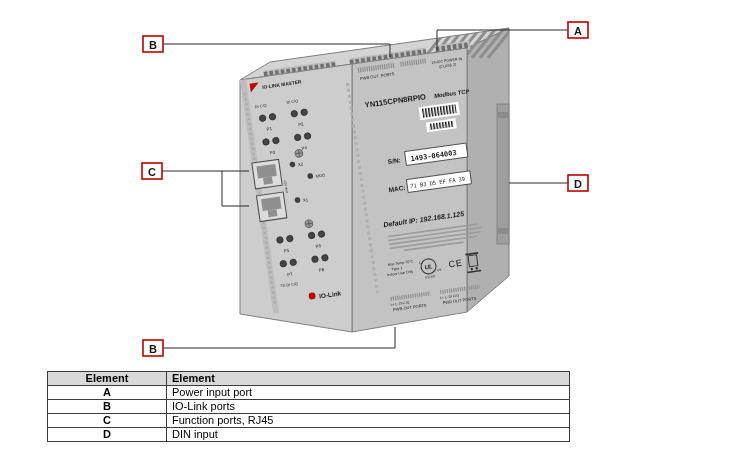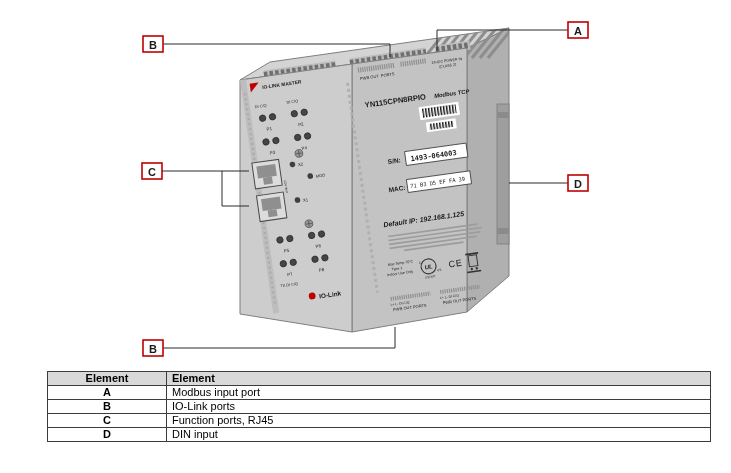--- a/index.html
+++ b/index.html
@@ -1,20 +1,20 @@
 <!DOCTYPE html>
 <html><head>
 <meta charset="utf-8">
 <style>
   html,body { margin:0; padding:0; background:#ffffff; }
   .page { position:relative; width:731px; height:473px; background:#ffffff;
           font-family:"Liberation Sans", sans-serif; overflow:hidden; }
   svg text { font-family:"Liberation Sans", sans-serif; fill:#1a1a1a; }
   svg text.mono { font-family:"DejaVu Sans Mono", monospace; }
-  table.legend { position:absolute; left:47px; top:371px; width:664px;
+  table.legend { position:absolute; left:47px; top:371px; width:523px;
                  border-collapse:collapse; font-size:11px; color:#000;
                  border:1px solid #2e2e2e; }
   table.legend th, table.legend td { border:1px solid #3c3c3c; padding:0 5px;
                  height:13px; line-height:13px; }
   table.legend thead th { background:#d9d9d9; font-weight:bold; }
   .col-el { width:108px; text-align:center; }
   .col-fn { text-align:left; }
   td.el { text-align:center; font-weight:bold; }
   td.fn { text-align:left; font-weight:normal; }
 </style>
@@ -248,21 +248,21 @@
   <table class="legend">
     <thead>
       <tr>
         <th class="col-el">Element</th>
         <th class="col-fn">Element</th>
       </tr>
     </thead>
     <tbody>
       <tr>
         <td class="el">A</td>
-        <td class="fn">Modbus input port</td>
+        <td class="fn">Power input port</td>
       </tr>
       <tr>
         <td class="el">B</td>
         <td class="fn">IO-Link ports</td>
       </tr>
       <tr>
         <td class="el">C</td>
         <td class="fn">Function ports, RJ45</td>
       </tr>
       <tr>

